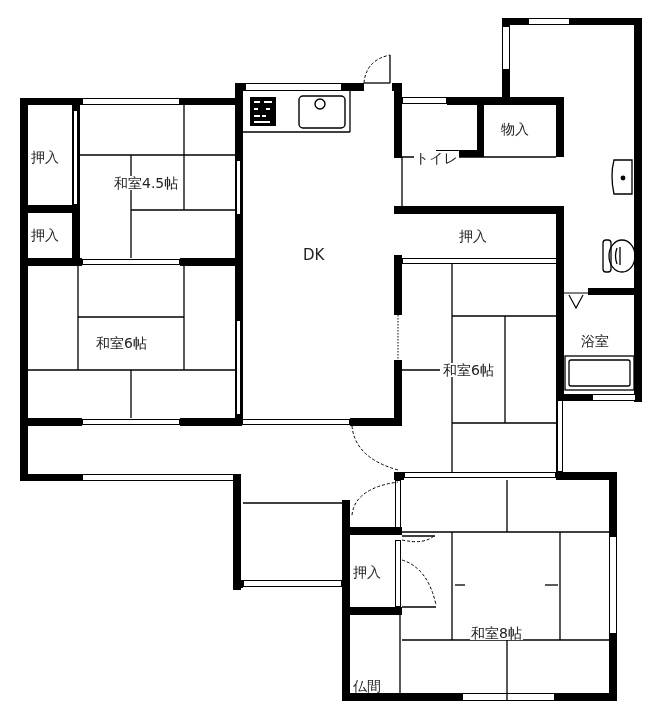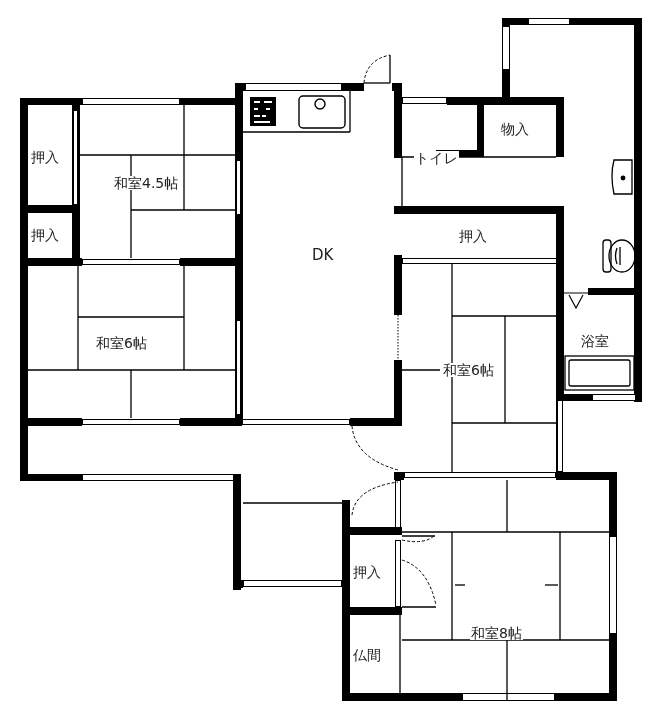--- a/index.html
+++ b/index.html
@@ -182,23 +182,23 @@
       <line x1="402" y1="607" x2="436" y2="607"></line>
     </g>
 
     <line x1="398" y1="315" x2="398" y2="360" stroke="#000" stroke-width="1" stroke-dasharray="1.5,1.5"></line>
   </svg>
 
   <span class="lbl" style="left:30px;top:150px;">押入</span>
   <span class="lbl" style="left:30px;top:228px;">押入</span>
   <span class="lbl" style="left:113px;top:176px;text-align:right;">和室4.5帖</span>
   <span class="lbl" style="left:95px;top:336px;">和室6帖</span>
-  <span class="lbl" style="left:302px;top:248px;font-size:15px;margin-left:9px;">DK</span>
+  <span class="lbl" style="left:302px;top:248px;font-size:15px;">DK</span>
   <span class="lbl" style="left:414px;top:122px;margin-top:29px;">トイレ</span>
   <span class="lbl" style="left:500px;top:122px;">物入</span>
   <span class="lbl" style="left:458px;top:229px;">押入</span>
   <span class="lbl" style="left:442px;top:363px;">和室6帖</span>
   <span class="lbl" style="left:580px;top:334px;">浴室</span>
   <span class="lbl" style="left:352px;top:565px;">押入</span>
   <span class="lbl" style="left:470px;top:578px;margin-top:48px;">和室8帖</span>
-  <span class="lbl" style="left:352px;top:648px;text-align:right;">仏間</span>
+  <span class="lbl" style="left:352px;top:679px;text-align:right;">仏間</span>
 
 </div>
 
 </body></html>

